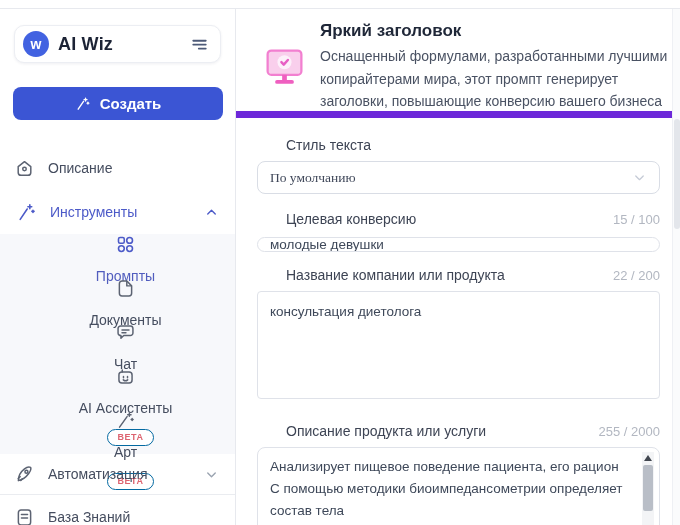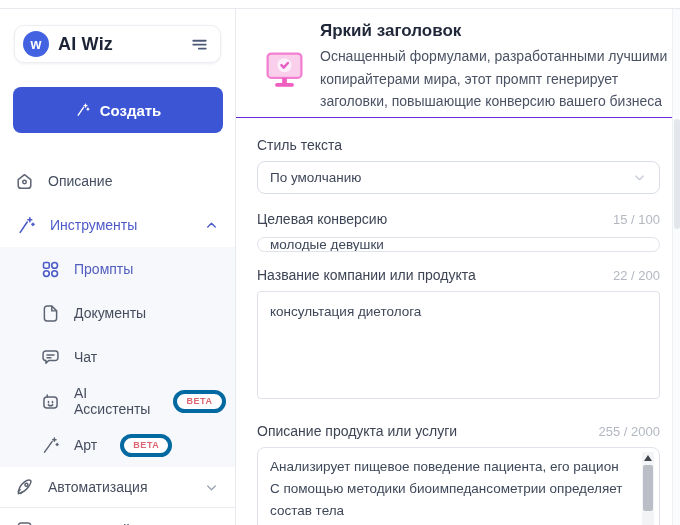--- a/index.html
+++ b/index.html
@@ -14,60 +14,60 @@
   .logo-card { margin:16px 14px 0; height:38px; border:1px solid #eceef3;
                border-radius:10px; box-shadow:0 1px 3px rgba(25,35,65,.07);
                display:flex; align-items:center; gap:9px; padding:0 11px 0 8px;
                background:#fff; }
   .logo-mark { width:26px; height:26px; border-radius:50%; background:#4262e1;
                color:#fff; font-weight:bold; font-size:14px; display:flex;
                align-items:center; justify-content:center; }
   .brand { font-size:18px; font-weight:bold; color:#1c2335; flex:1; letter-spacing:.2px; }
   .collapse { color:#4d5a78; display:flex; cursor:pointer; }
 
-  .create-btn { margin:24px 13px 0; height:46px; border-radius:8px; border:none;
+  .create-btn { margin:24px 13px 0; height:33px; border-radius:8px; border:none;
                 background:#3b55d4; color:#fff; font-size:15px; font-weight:bold;
                 width:210px; display:flex; align-items:center; justify-content:center;
                 gap:9px; cursor:pointer; font-family:inherit; }
 
   .nav { margin-top:26px; }
   .nav-item { height:44px; display:flex; align-items:center; gap:13px;
               padding:0 16px 0 14px; font-size:14px; color:#454d5f; cursor:pointer; }
   .nav-item .ic { display:flex; color:#5c6372; flex-shrink:0; }
   .nav-item.active { color:#4c5ac8;padding-left:16px; }
   .nav-item.active .ic { color:#4c5ac8; }
   .chev { margin-left:auto; display:flex; }
   .chev.up { color:#4c5ac8; }
   .chev.down { color:#9aa3b0; }
   .subnav { background:#f7f8fb; }
-  .subnav .nav-item { padding-left:40px; }
+  .subnav .nav-item { padding-left:32px;flex-direction:column; }
   .subnav .nav-item.active { color:#515dbe; }
-  .badge { margin-left:10px; border:4px solid #0369a1; color:#dd6470; font-size:9px;
+  .badge { margin-left:10px; border:1px solid #0369a1; color:#dd6470; font-size:9px;
            font-weight:bold; letter-spacing:.6px; padding:3px 9px; border-radius:999px;
            line-height:1; background:#fff; }
   .auto-item { height:40px; }
   .side-divider { border-top:1px solid #eaecf0; margin:0; }
 
   
   .main { flex:1; position:relative; background:#fff; overflow:hidden; }
   .header { height:109px; padding:4px 14px 0 26px; display:flex; gap:13px;
-            align-items:flex-start; border-bottom:1px solid #6d28d9; }
+            align-items:flex-start; border-bottom:7px solid #6d28d9; }
   .header-icon { align-self:center; margin-top:6px; flex-shrink:0; }
   .title { font-size:17px; font-weight:bold; color:#1f2738; line-height:24px; padding-top:6px; }
   .desc { font-size:14px; color:#4a5263; line-height:22.5px; width:362px; margin-top:2px; }
 
   .form { padding:19px 20px 0 21px; }
   .label-row { display:flex; justify-content:space-between; align-items:baseline;
                margin-bottom:8px; }
-  .label { font-size:14px; color:#3d4454; }
+  .label { font-size:14px; color:#3d4454;margin-left:29px; }
   .counter { font-size:13px; color:#b2b7c1; }
   .select { height:33px; border:1px solid #d9dde5; border-radius:8px; display:flex;
             align-items:center; justify-content:space-between; padding:0 12px;
             font-size:13.5px; color:#3f4759; background:#fff; cursor:pointer;
-            margin-bottom:17px; }
+            margin-bottom:17px;font-family:Liberation Serif, serif; }
   .select .chevicon { color:#c5cbd6; display:flex; }
   input.text-input { width:100%; height:15px; border:1px solid #dfe2e9; border-radius:8px;
             padding:0 12px; font-size:13.5px; color:#3e4859; font-family:inherit;
             outline:none; margin-bottom:15px; background:#fff; }
   textarea.area { width:100%; height:108px; border:1px solid #dfe2e9; border-radius:4px;
             padding:9px 12px; font-size:13.5px; color:#3e4859; font-family:inherit;
             outline:none; resize:none; line-height:21px; margin-bottom:20px; background:#fff; }
   .area2-wrap { position:relative; width:100%; height:120px; border:1px solid #dfe2e9;
             border-radius:8px; background:#fff; }
   .area2-text { white-space:pre-wrap; font-size:13.5px; color:#3e4859; line-height:22px;

